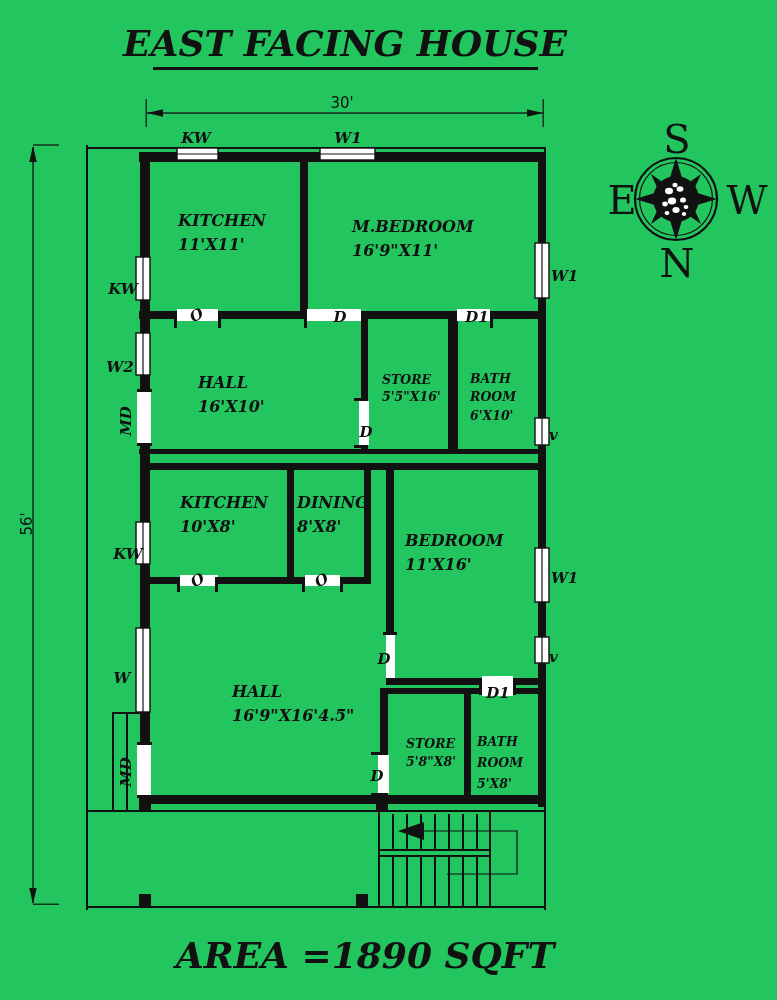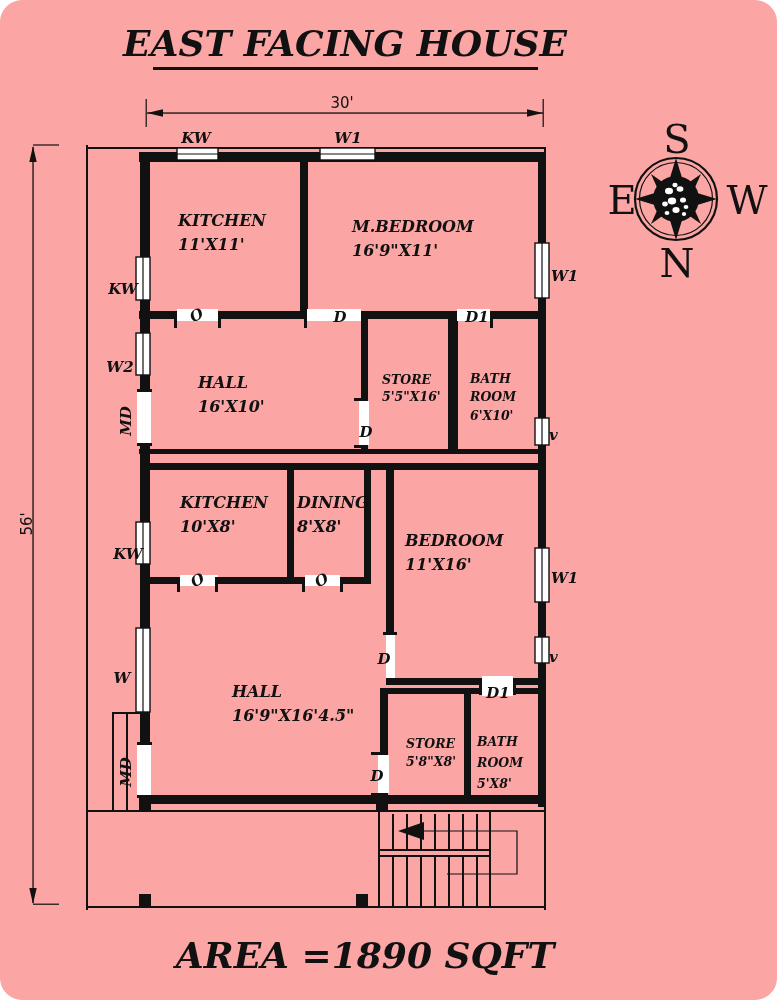--- a/index.html
+++ b/index.html
@@ -1,16 +1,16 @@
 <!DOCTYPE html>
 <html><head>
 <meta charset="utf-8">
 <style>
   html,body{margin:0;padding:0;background:#ffffff;}
-  .canvas{width:777px;height:1000px;background:#fca5a5;position:relative;font-family:"DejaVu Serif",serif;border-radius:22px;}
+  .canvas{width:777px;height:1000px;background:#22c55e;position:relative;font-family:"DejaVu Serif",serif;}
   svg{display:block;}
   text{fill:#111;}
   .t-title{font:bold italic 36px "DejaVu Serif",serif;}
   .t-area{font:bold italic 36px "DejaVu Serif",serif;}
   .t-room{font:bold italic 16px "DejaVu Serif",serif;}
   .t-small{font:bold italic 12.5px "DejaVu Serif",serif;}
   .t-open{font:bold italic 15px "DejaVu Serif",serif;}
   .t-dim{font:15px "DejaVu Sans",sans-serif;}
   .t-compass{font:40px "DejaVu Serif",serif;}
   .mid{text-anchor:middle;}

